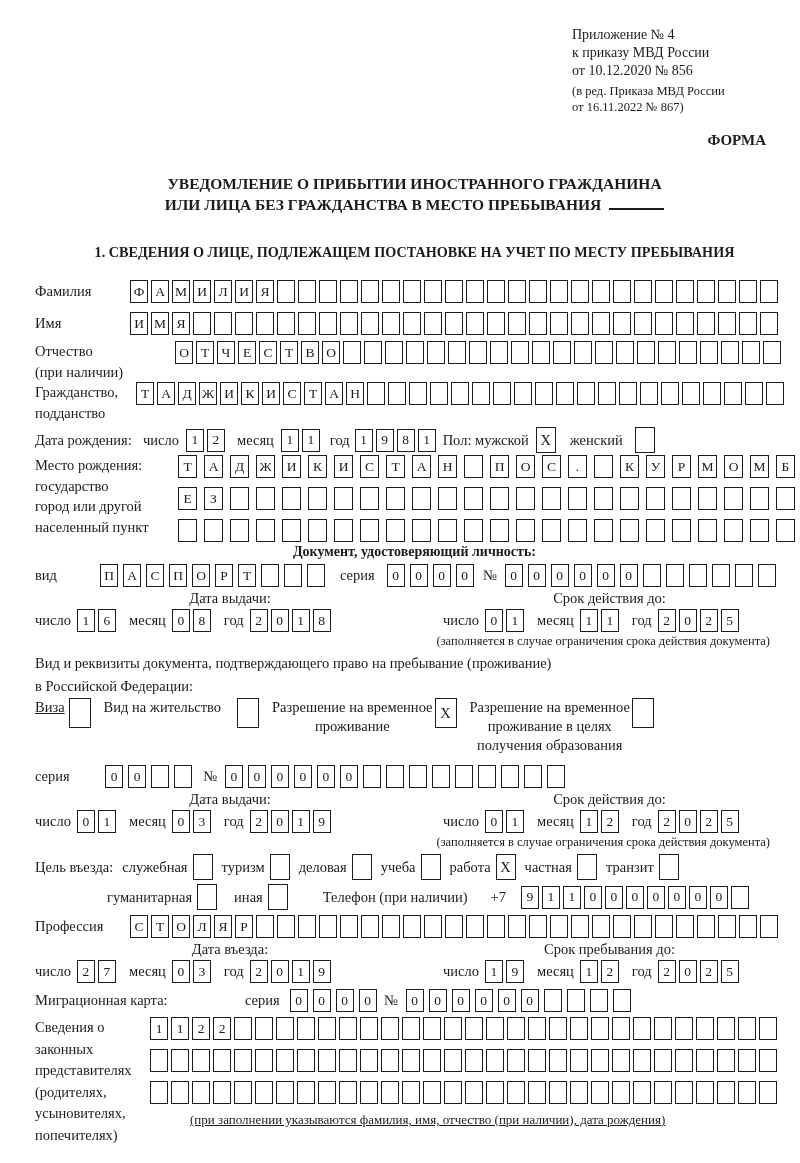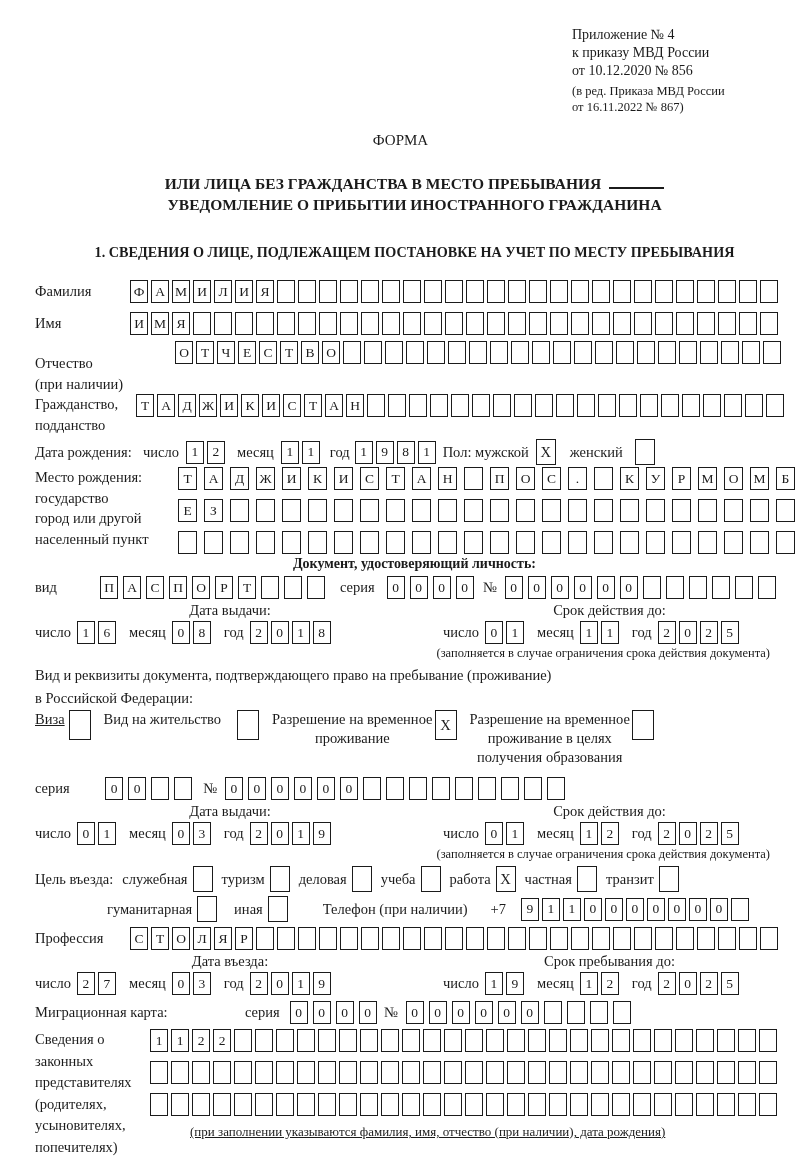--- a/index.html
+++ b/index.html
@@ -1,39 +1,39 @@
 <!DOCTYPE html>
 <html><head>
 <meta charset="utf-8">
 <style>
   html,body{margin:0;padding:0;background:#ffffff;}
   body{width:800px;height:1163px;overflow:hidden;color:#1b1b1b;
        font-family:"Liberation Serif","DejaVu Serif",serif;}
   .page{box-sizing:border-box;width:800px;height:1137px;padding:26px 6px 0 35px;}
   .appendix{margin-left:537px;font-size:14px;line-height:18px;}
   .edition{margin-top:3px;font-size:12.5px;line-height:16px;}
-  .forma{margin-top:17px;padding-right:28px;text-align:center;font-weight:normal;font-size:15px;}
+  .forma{margin-top:17px;padding-right:28px;text-align:right;font-weight:bold;font-size:15px;}
   .title{margin-top:24px;text-align:center;font-weight:bold;font-size:15.5px;line-height:21px;}
   .blank-line{display:inline-block;width:55px;border-bottom:2px solid #1b1b1b;height:13px;margin-left:8px;}
   .sec-h{margin-top:29px;text-align:center;font-weight:bold;font-size:14.2px;}
   .rows{margin-top:19px;}
   .r{display:flex;align-items:flex-start;}
   .lbl{font-size:14.5px;line-height:23px;flex:none;}
   .lbl2{font-size:14.5px;line-height:20.5px;flex:none;}
   .boxrow{display:flex;flex:none;}
   .cell{flex:none;box-sizing:border-box;width:18px;height:23px;margin-right:3px;
         border:1.5px solid #1b1b1b;background:#fff;display:inline-flex;align-items:center;
         justify-content:center;font-size:13.5px;}
   .sp .cell{margin-right:5px;}
   .wide .cell{width:19px;margin-right:7px;}
   .ckb{flex:none;box-sizing:border-box;width:20px;height:26px;border:1.5px solid #1b1b1b;
        background:#fff;display:inline-flex;align-items:center;justify-content:center;font-size:14.5px;}
   .ckb.big{width:22px;height:30px;}
   .mb9{margin-bottom:9px;} .mb6{margin-bottom:6px;} .mb4{margin-bottom:4px;} .mb2{margin-bottom:2px;}
-  .w95{width:95px;} .w140{width:140px;margin-top:12px;} .w101{width:101px;} .w108{width:108px;}
+  .w95{width:95px;} .w140{width:140px;} .w101{width:101px;} .w108{width:108px;}
   .w143{width:143px;} .w65{width:65px;} .w70{width:70px;} .w210{width:210px;} .w115{width:115px;}
   .doc-h{text-align:center;font-weight:bold;font-size:14px;margin-top:2px;margin-bottom:4px;}
   .twocol{display:flex;margin-top:3px;}
   .col-l{width:390px;flex:none;}
   .col-r{flex:1;}
   .dhead{font-size:14.5px;text-align:center;}
   .dg{display:flex;align-items:center;margin-top:2px;}
   .dg .lbl{line-height:23px;margin-right:6px;}
   .dg .boxrow{margin-right:10px;}
   .note{margin-top:2px;padding-right:24px;text-align:right;font-size:12.5px;}
@@ -59,24 +59,24 @@
     <div>от 10.12.2020 № 856</div>
     <div class="edition">
       <div>(в ред. Приказа МВД России</div>
       <div>от 16.11.2022 № 867)</div>
     </div>
   </div>
 
   <div class="forma">ФОРМА</div>
 
   <div class="title">
+    <div>УВЕДОМЛЕНИЕ О ПРИБЫТИИ ИНОСТРАННОГО ГРАЖДАНИНА</div>
     <div>
       <span>ИЛИ ЛИЦА БЕЗ ГРАЖДАНСТВА В МЕСТО ПРЕБЫВАНИЯ</span><span class="blank-line"></span>
     </div>
-    <div>УВЕДОМЛЕНИЕ О ПРИБЫТИИ ИНОСТРАННОГО ГРАЖДАНИНА</div>
   </div>
 
   <div class="sec-h">1. СВЕДЕНИЯ О ЛИЦЕ, ПОДЛЕЖАЩЕМ ПОСТАНОВКЕ НА УЧЕТ ПО МЕСТУ ПРЕБЫВАНИЯ</div>
 
   <div class="rows">
 
     <div class="r mb9">
       <span class="lbl w95">Фамилия</span>
       <span class="boxrow">
           <span class="cell">Ф</span>

